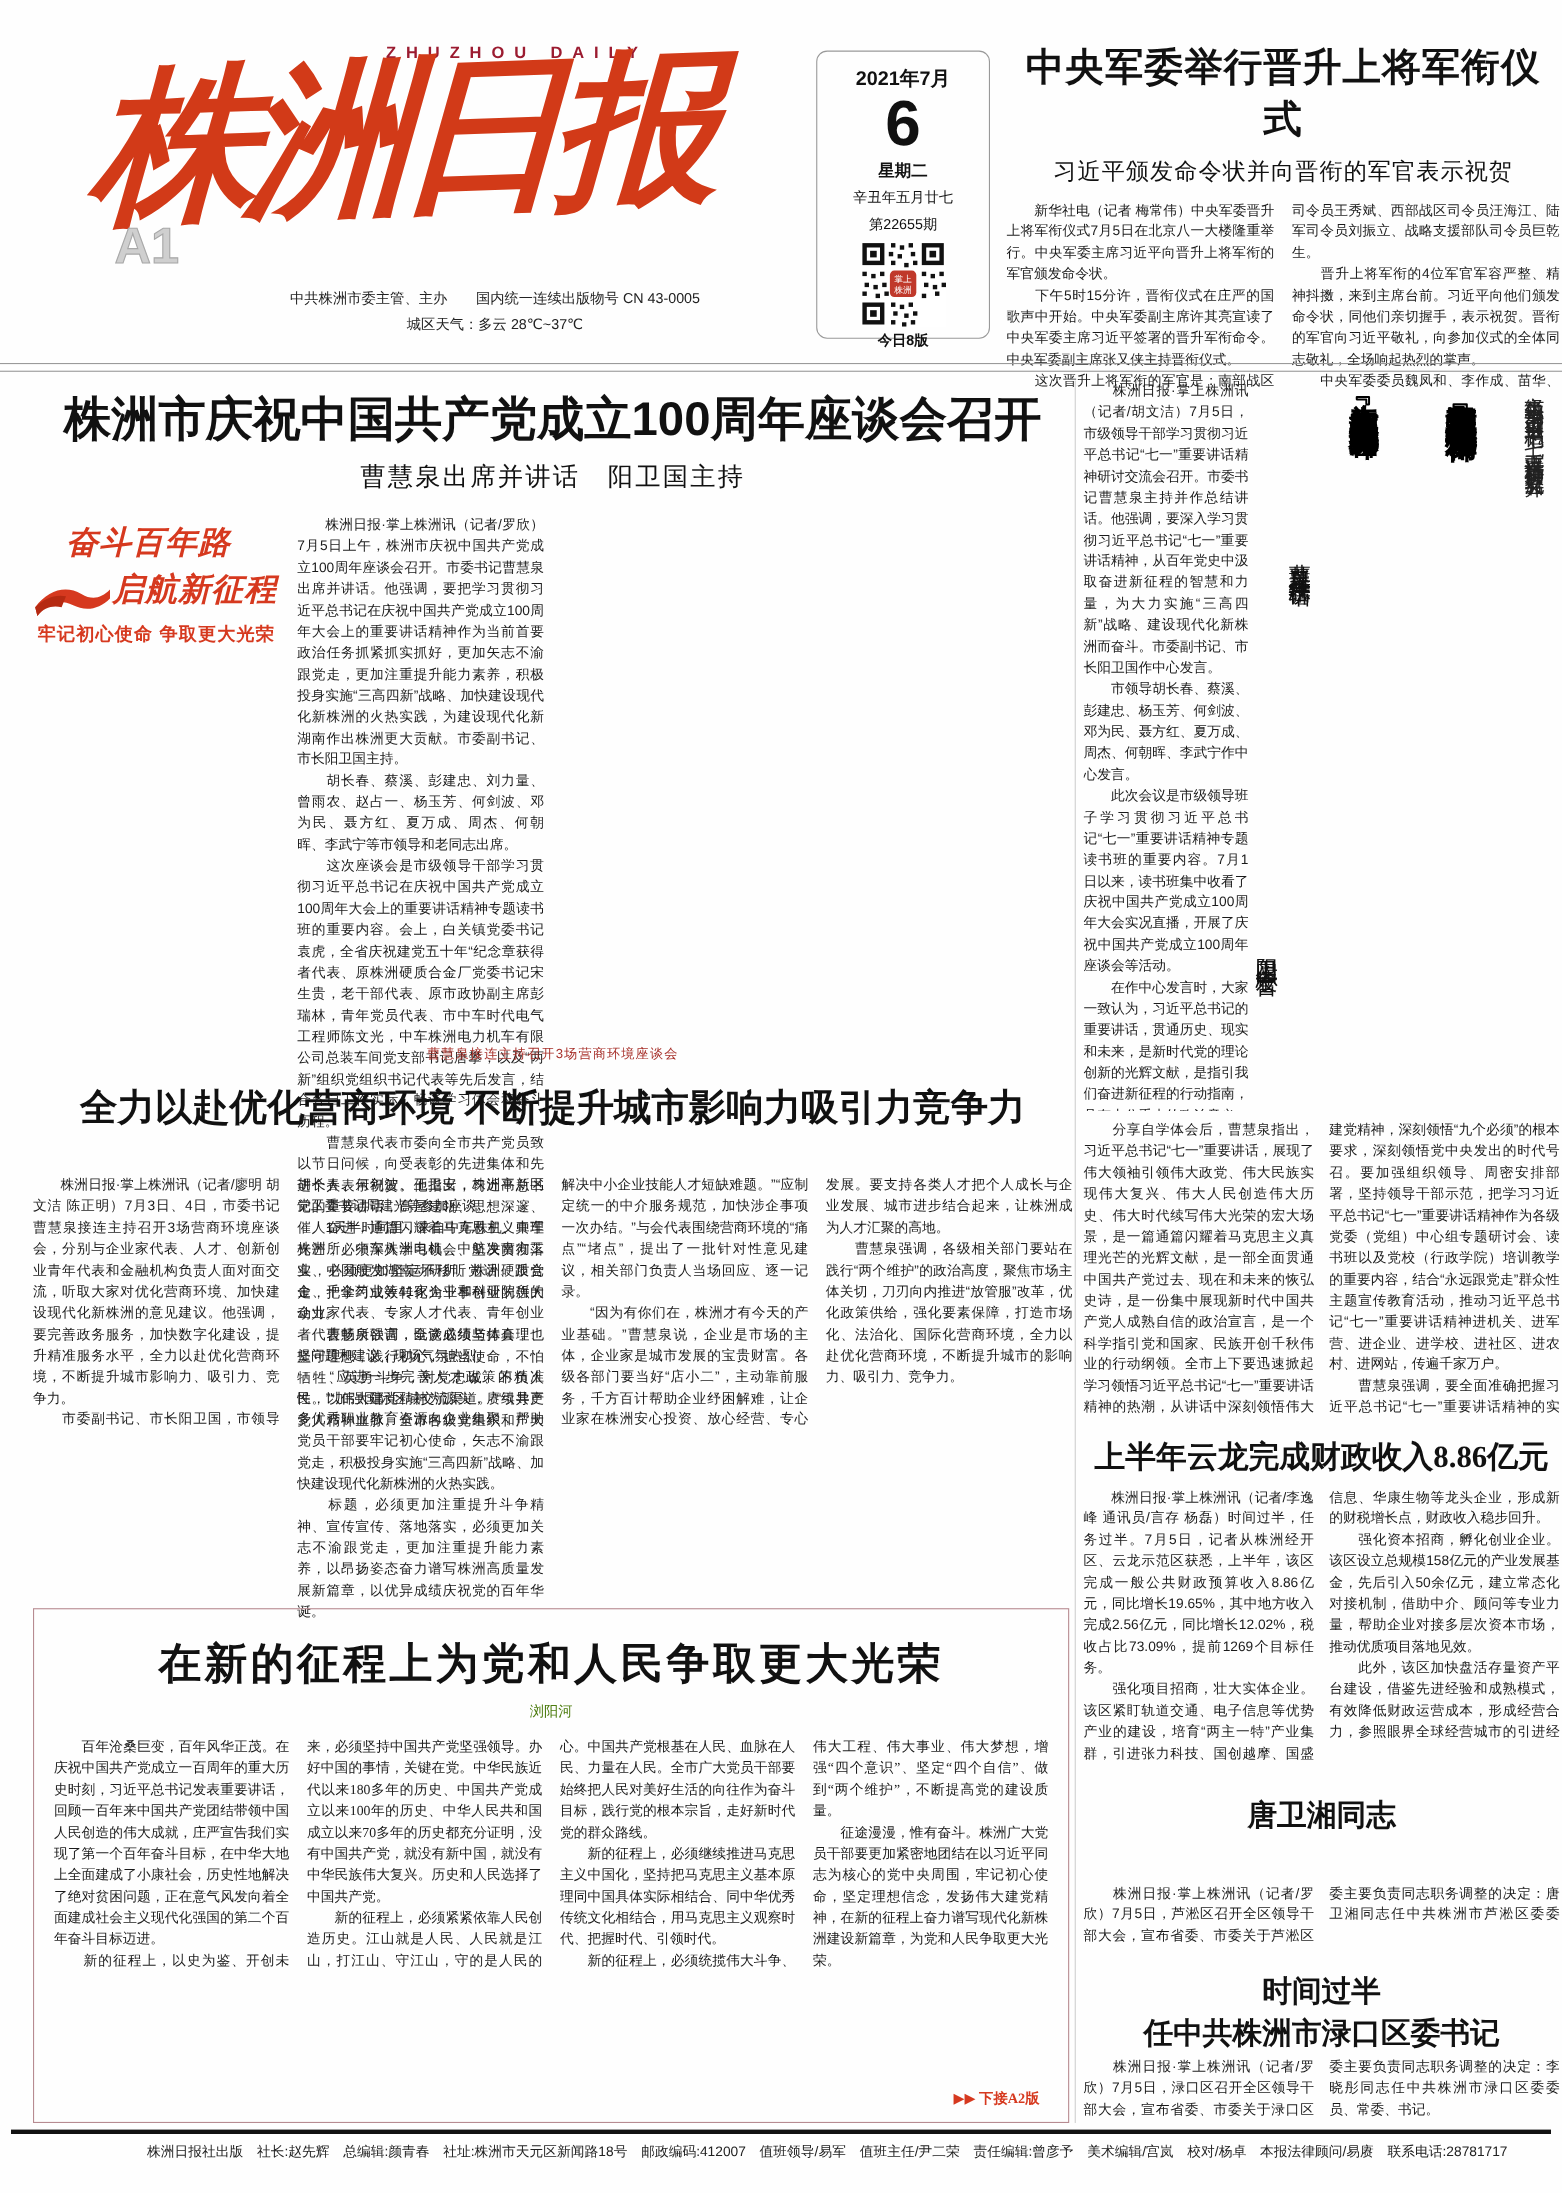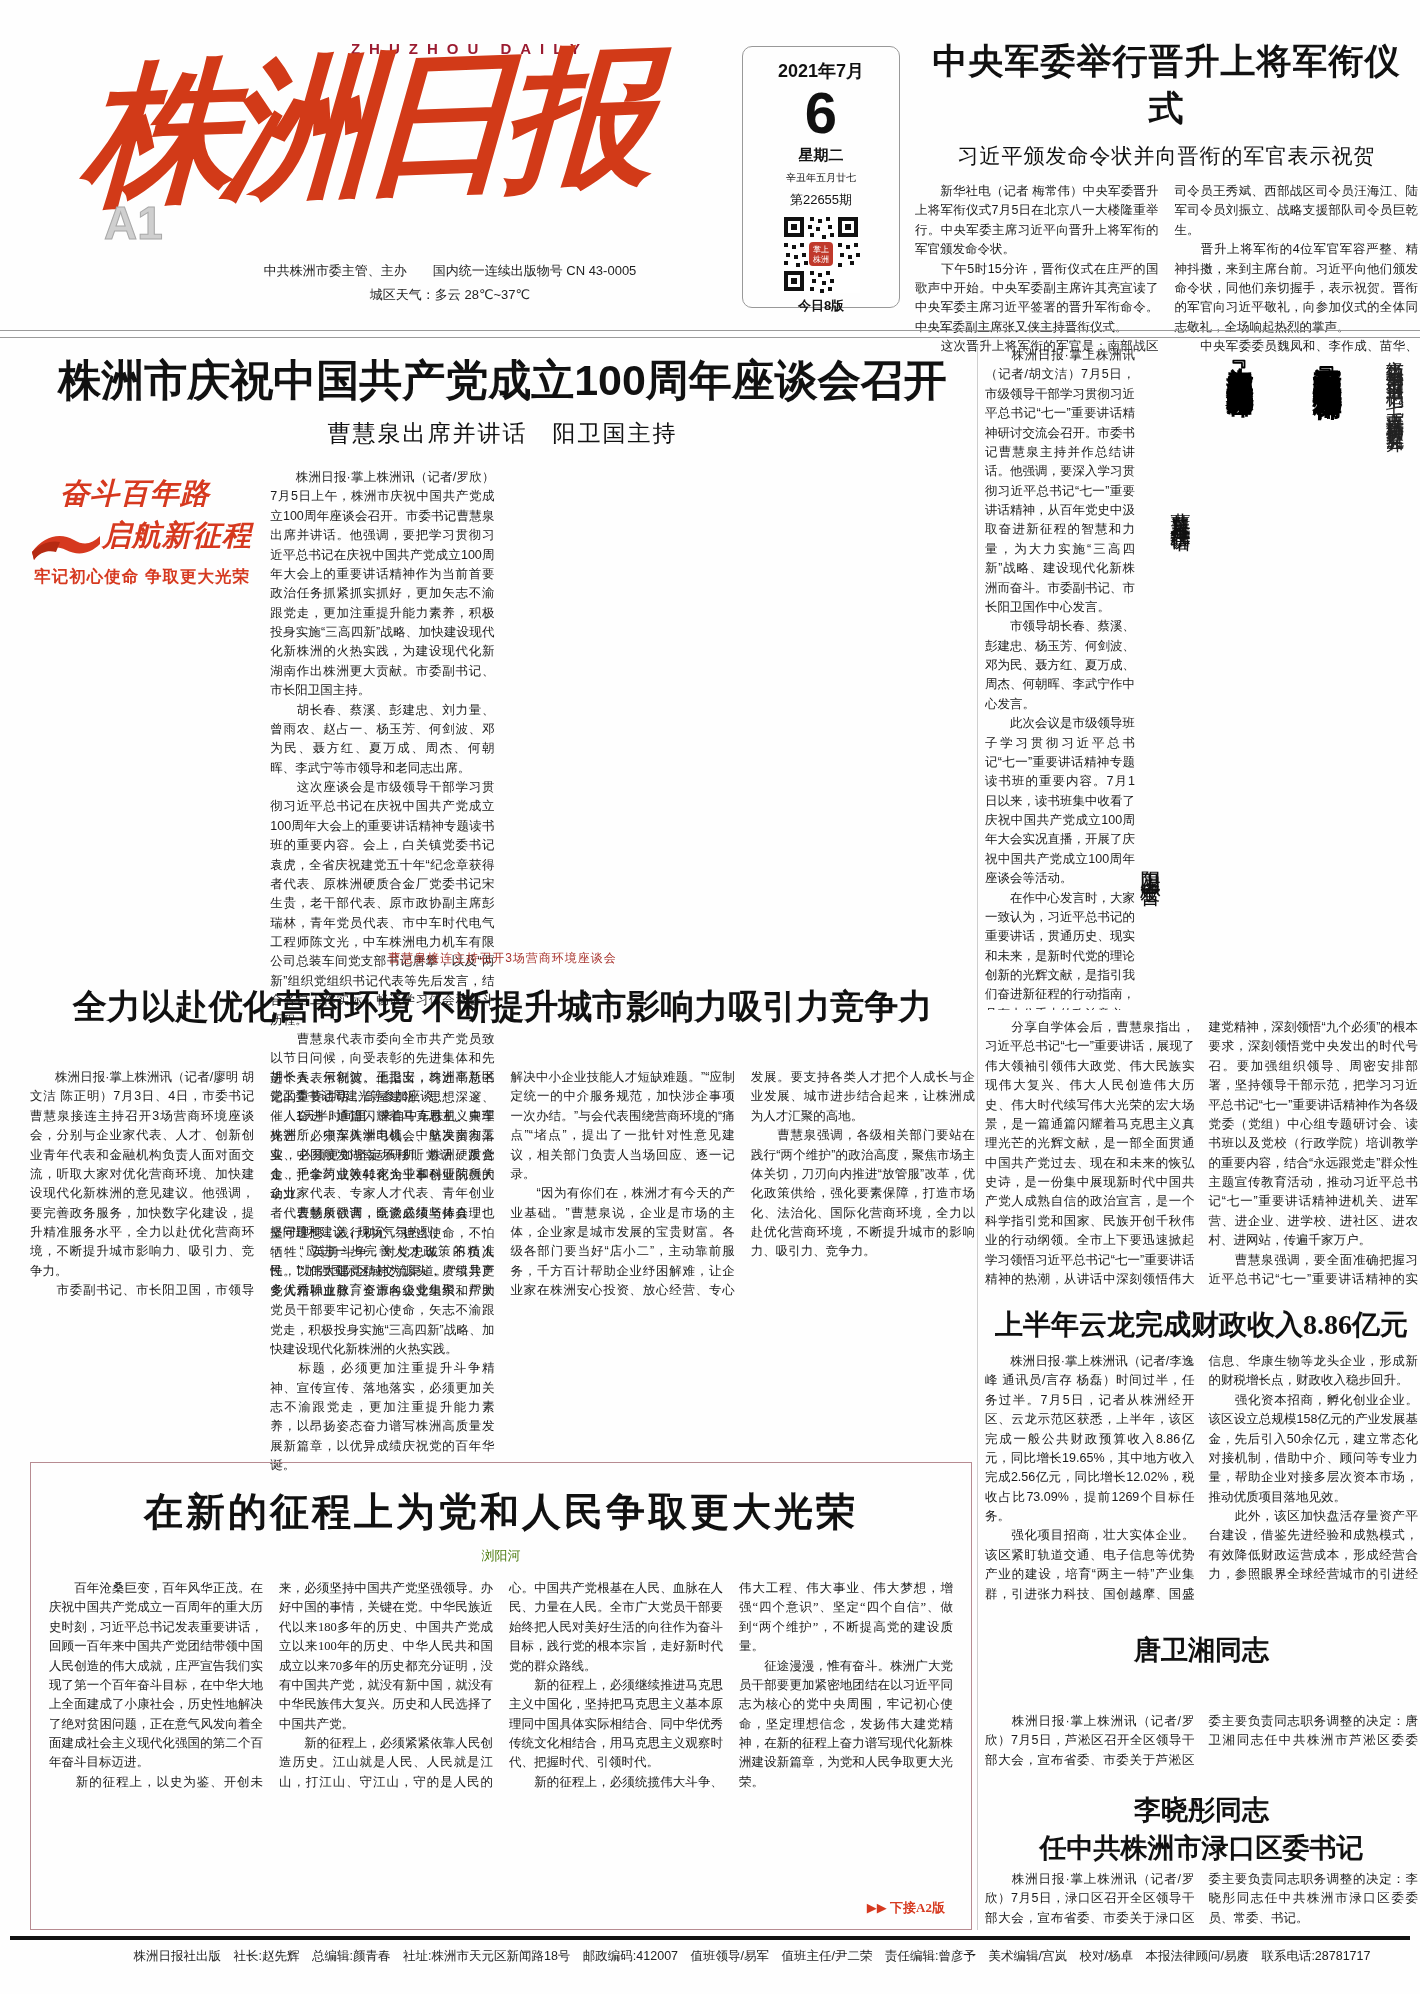--- a/index.html
+++ b/index.html
@@ -16,21 +16,21 @@
          white-space:nowrap;}
   .mh-a1{left:104px;top:196px;font-size:46px;font-weight:bold;color:#cfcfcf;-webkit-text-stroke:1px #a8a8a8;}
   .mh-org{left:190px;top:262px;width:520px;text-align:center;font-size:13px;color:#222;}
   .mh-weather{left:190px;top:286px;width:520px;text-align:center;font-size:13px;color:#222;}
   
   .datebox{left:742px;top:46px;width:158px;height:262px;border:1.5px solid #999;border-radius:10px;
            text-align:center;padding-top:12px;box-sizing:border-box;}
   .db-ym{font-size:18px;font-weight:bold;}
   .db-day{font-size:58px;font-weight:bold;line-height:1.05;}
   .db-week{font-size:15px;font-weight:bold;margin-top:2px;}
-  .db-lunar{font-size:10px;margin-top:6px;}
+  .db-lunar{font-size:13px;margin-top:6px;}
   .db-issue{font-size:13px;margin-top:6px;}
   .db-qr{margin:6px auto 0;width:78px;height:78px;position:relative;}
   .db-pages{font-size:13px;margin-top:4px;font-weight:bold;}
   
   .army{left:915px;top:38px;width:503px;}
   .army-h{font-size:35px;font-weight:900;text-align:center;letter-spacing:1px;}
   .army-s{font-size:21px;text-align:center;margin-top:10px;letter-spacing:1px;}
   .army-b{margin-top:12px;height:178px;column-count:2;column-gap:16px;}
   
   .dbl-rule{left:0px;top:330px;width:1420px;height:6px;border-top:1.5px solid #9a9a9a;border-bottom:1.5px solid #9a9a9a;}
@@ -216,21 +216,21 @@
 　　强化项目招商，壮大实体企业。该区紧盯轨道交通、电子信息等优势产业的建设，培育“两主一特”产业集群，引进张力科技、国创越摩、国盛信息、华康生物等龙头企业，形成新的财税增长点，财政收入稳步回升。
 　　强化资本招商，孵化创业企业。该区设立总规模158亿元的产业发展基金，先后引入50余亿元，建立常态化对接机制，借助中介、顾问等专业力量，帮助企业对接多层次资本市场，推动优质项目落地见效。
 　　此外，该区加快盘活存量资产平台建设，借鉴先进经验和成熟模式，有效降低财政运营成本，形成经营合力，参照眼界全球经营城市的引进经验，加快上海金财莱等速效财源项目落地见效，预计年新增税收2亿元。</div>
 
   <div class="abs ap-h tang-h">
     <div>唐卫湘同志</div>
   </div>
   <div class="abs tang-b body-text">　　株洲日报·掌上株洲讯（记者/罗欣）7月5日，芦淞区召开全区领导干部大会，宣布省委、市委关于芦淞区委主要负责同志职务调整的决定：唐卫湘同志任中共株洲市芦淞区委委员、常委、书记，王建勇同志不再担任中共株洲市芦淞区委书记职务。</div>
 
   <div class="abs ap-h li-h">
-    <div>李晓彤同志</div>
+    <div>时间过半</div>
     <div>任中共株洲市渌口区委书记</div>
   </div>
   <div class="abs li-b body-text">　　株洲日报·掌上株洲讯（记者/罗欣）7月5日，渌口区召开全区领导干部大会，宣布省委、市委关于渌口区委主要负责同志职务调整的决定：李晓彤同志任中共株洲市渌口区委委员、常委、书记。</div>
 
   <div class="abs ed-box serif">
     <div class="ed-title serif">在新的征程上为党和人民争取更大光荣</div>
     <div class="ed-byline">浏阳河</div>
     <div class="ed-body body-text serif">　　百年沧桑巨变，百年风华正茂。在庆祝中国共产党成立一百周年的重大历史时刻，习近平总书记发表重要讲话，回顾一百年来中国共产党团结带领中国人民创造的伟大成就，庄严宣告我们实现了第一个百年奋斗目标，在中华大地上全面建成了小康社会，历史性地解决了绝对贫困问题，正在意气风发向着全面建成社会主义现代化强国的第二个百年奋斗目标迈进。
 　　新的征程上，以史为鉴、开创未来，必须坚持中国共产党坚强领导。办好中国的事情，关键在党。中华民族近代以来180多年的历史、中国共产党成立以来100年的历史、中华人民共和国成立以来70多年的历史都充分证明，没有中国共产党，就没有新中国，就没有中华民族伟大复兴。历史和人民选择了中国共产党。
 　　新的征程上，必须紧紧依靠人民创造历史。江山就是人民、人民就是江山，打江山、守江山，守的是人民的心。中国共产党根基在人民、血脉在人民、力量在人民。全市广大党员干部要始终把人民对美好生活的向往作为奋斗目标，践行党的根本宗旨，走好新时代党的群众路线。

